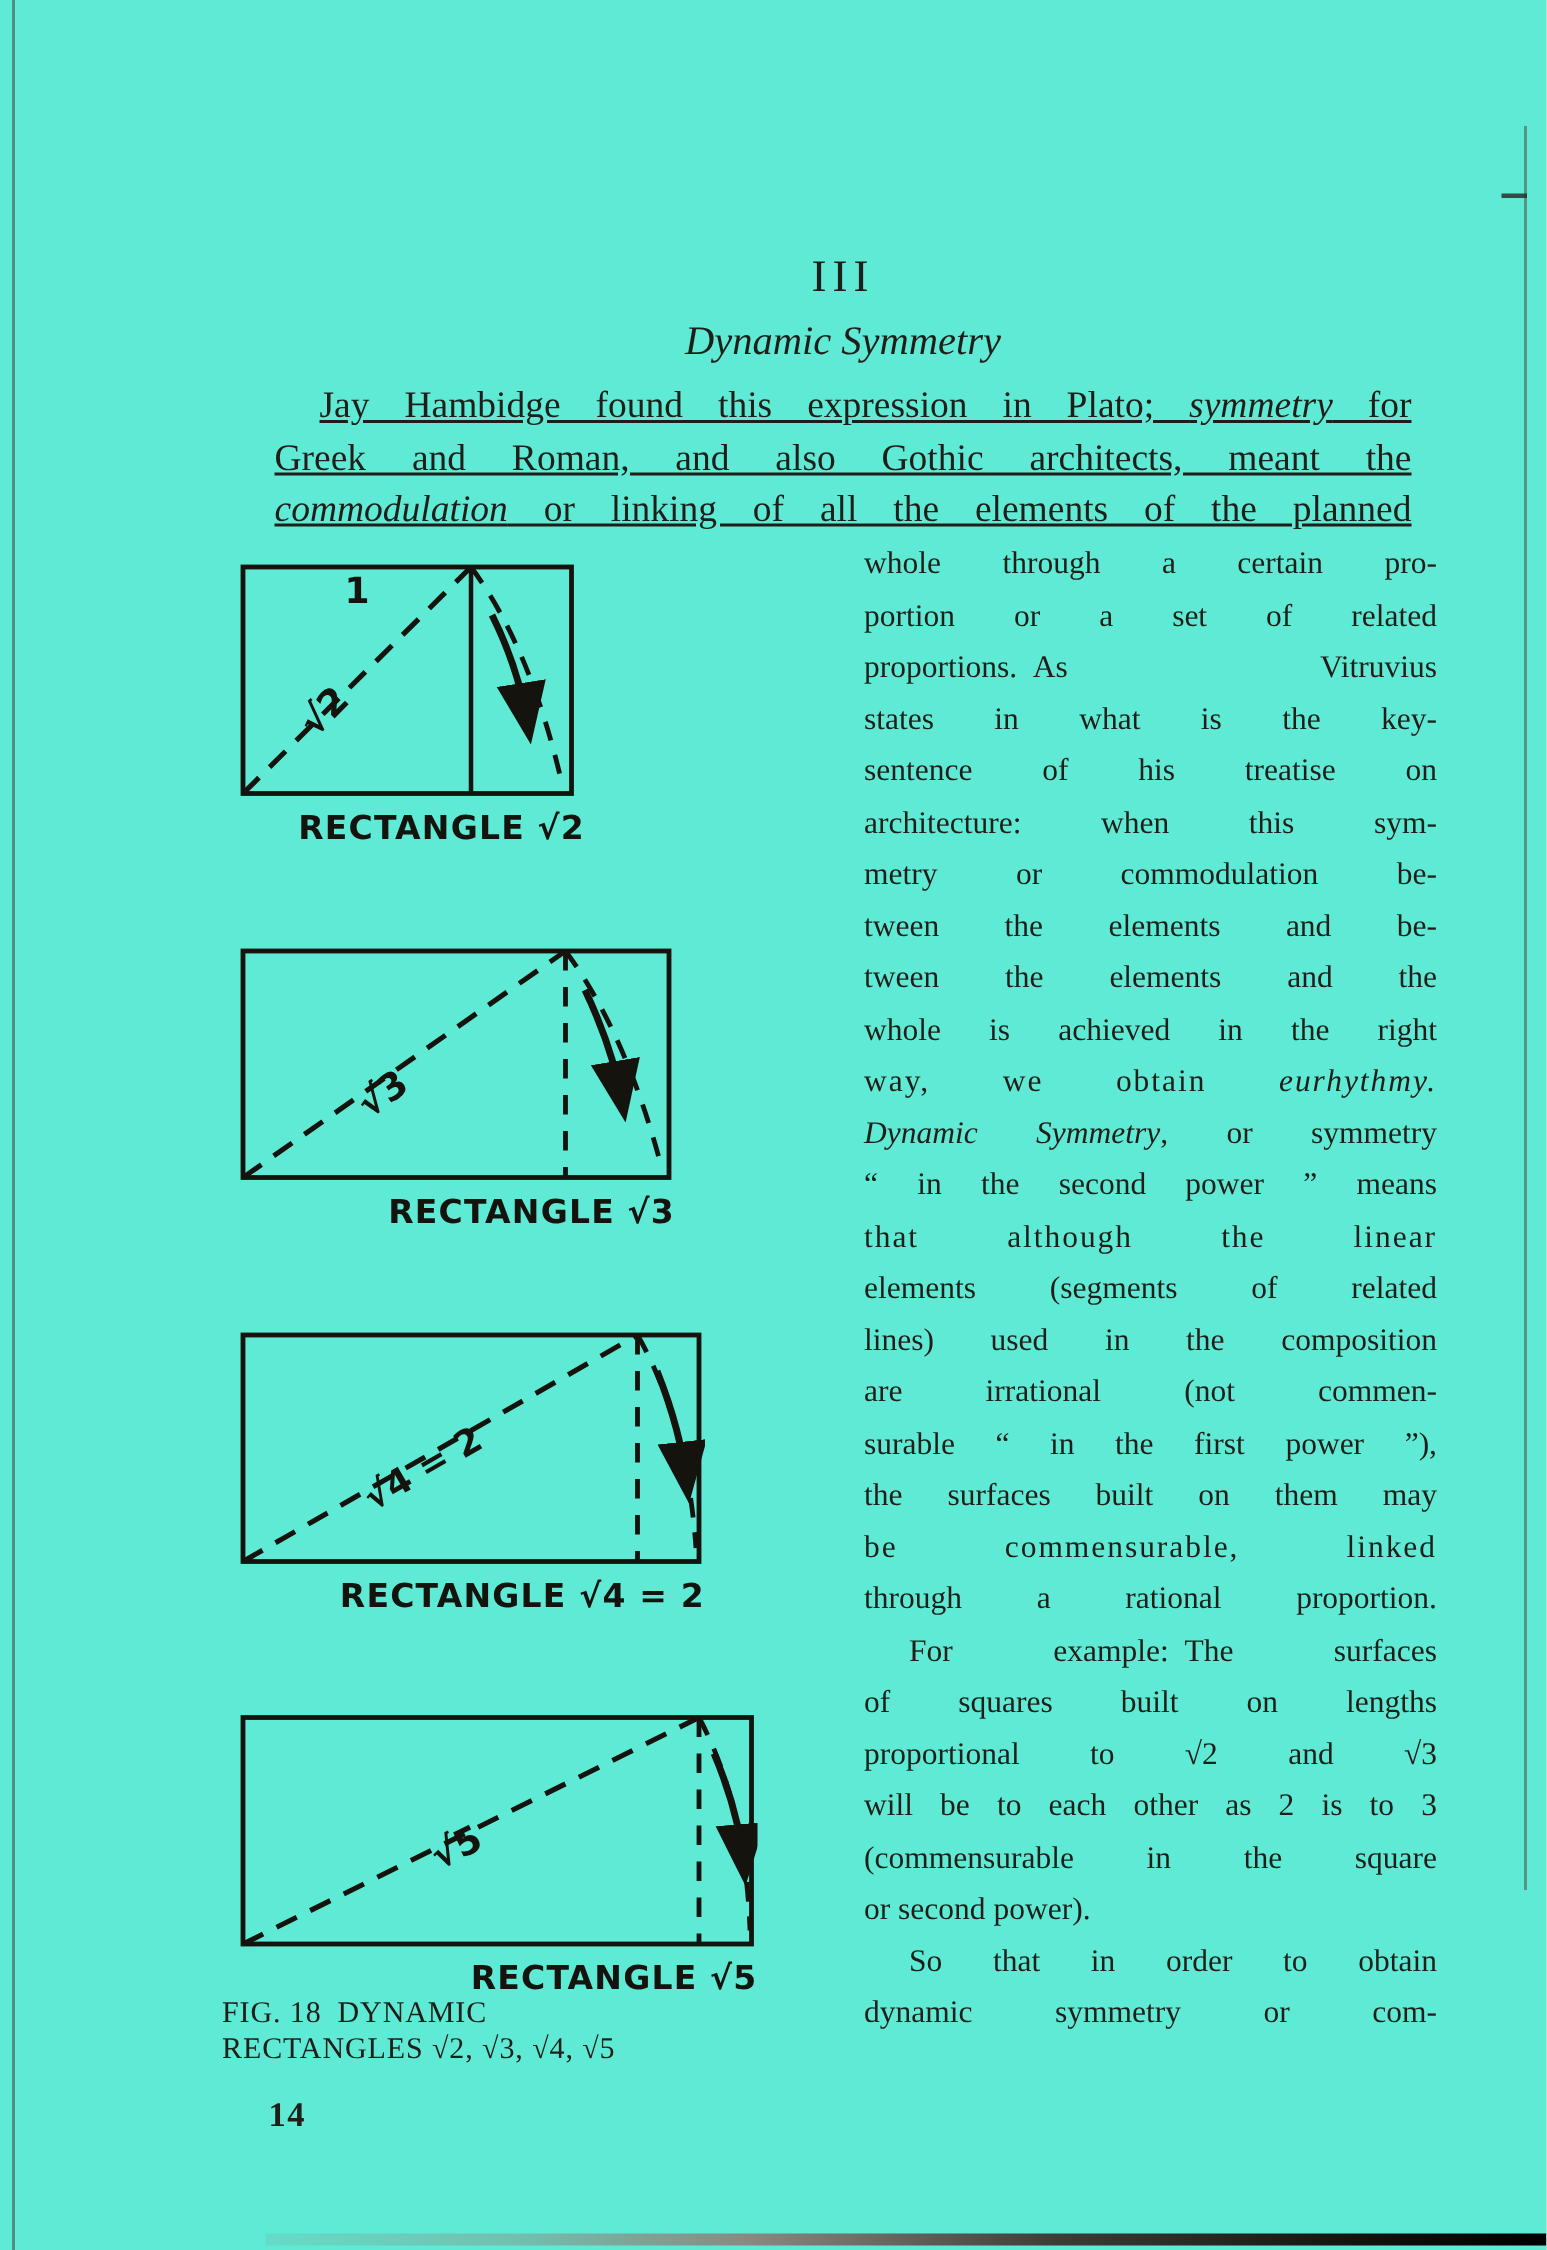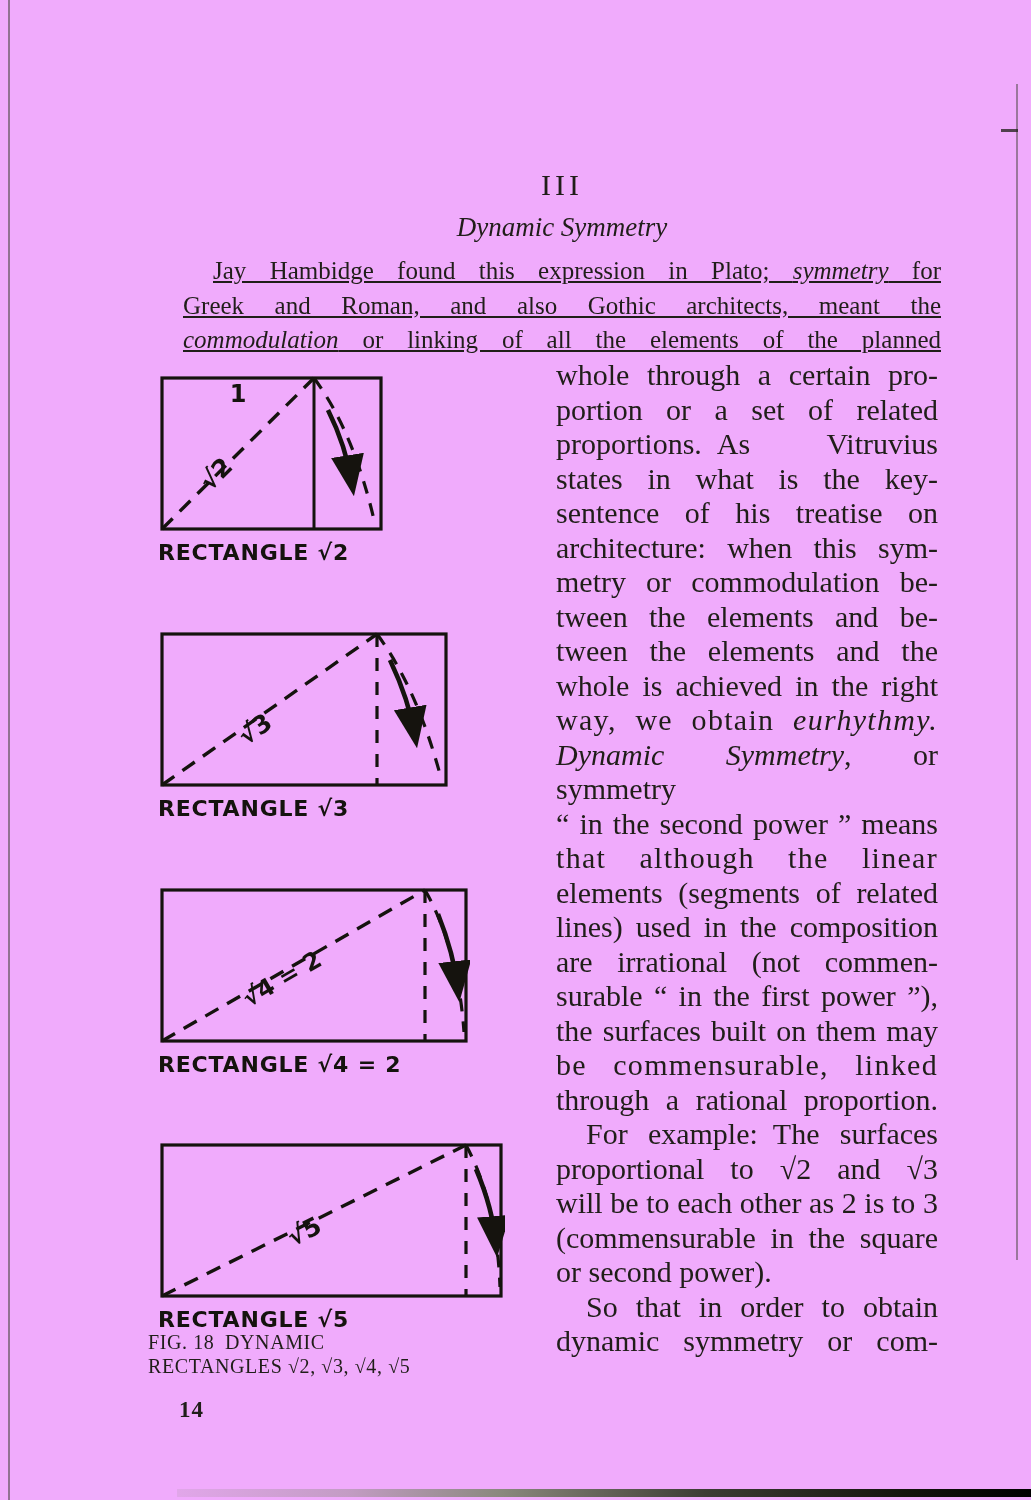--- a/index.html
+++ b/index.html
@@ -1,50 +1,50 @@
 <!DOCTYPE html>
 <html><head>
 <meta charset="utf-8">
 <style>
   html,body{margin:0;padding:0;background:#e8e6e0;}
   .page{
     position:relative;
     width:1031px;height:1500px;
-    background:#f0abfc;
+    background:#5eead4;
     overflow:hidden;
     font-family:"Liberation Serif", serif;
     color:#201e19;
   }
   
   .chapter{
     position:absolute;left:183px;top:168px;width:758px;
     text-align:center;font-size:30px;letter-spacing:4px;font-weight:normal;
   }
   .booktitle{
     position:absolute;left:183px;top:212px;width:758px;
     text-align:center;font-size:27px;font-style:italic;
   }
   .intro{
     position:absolute;left:183px;top:254px;width:758px;
     font-size:25px;line-height:34.5px;text-decoration:underline;
   }
   .column{
-    position:absolute;left:556px;top:358px;width:382px;
-    font-size:30px;line-height:34.5px;
+    position:absolute;left:576px;top:358px;width:382px;
+    font-size:21px;line-height:34.5px;
   }
   .tline{text-align:justify;text-align-last:justify;white-space:normal;}
   .tline.nojust{text-align-last:left;}
   .tline.indent{text-indent:30px;}
   .tline.ls{letter-spacing:1.3px;}
   
   .fig{position:absolute;}
   .fig svg{display:block;}
   .figlabel{
     font-family:"DejaVu Sans", sans-serif;font-weight:bold;
-    font-size:22px;letter-spacing:0.8px;margin-top:4px;color:#15130e;
+    font-size:22px;letter-spacing:0.8px;margin-top:4px;color:#15130e;text-align:right;
   }
   .diag-stroke{stroke:#15130e;fill:none;}
   .diag-text{fill:#15130e;font-family:"DejaVu Sans", sans-serif;font-weight:bold;}
   .caption{
     position:absolute;left:148px;top:1330px;width:414px;
     text-align:left;font-size:20px;line-height:24px;letter-spacing:0.6px;
   }
   .pagenum{
     position:absolute;left:179px;top:1397px;
     font-size:23px;font-weight:bold;letter-spacing:1px;
@@ -100,20 +100,21 @@
       <div class="tline"><span>“ in the second power ” means</span></div>
       <div class="tline ls"><span>that although the linear</span></div>
       <div class="tline"><span>elements (segments of related</span></div>
       <div class="tline"><span>lines) used in the composition</span></div>
       <div class="tline"><span>are irrational (not commen-</span></div>
       <div class="tline"><span>surable “ in the first power ”),</span></div>
       <div class="tline"><span>the surfaces built on them may</span></div>
       <div class="tline ls"><span>be commensurable, linked</span></div>
       <div class="tline"><span>through a rational proportion.</span></div>
       <div class="tline indent"><span>For example: The surfaces</span></div>
+      <div class="tline"><span>of squares built on lengths</span></div>
       <div class="tline"><span>proportional to √2 and √3</span></div>
       <div class="tline"><span>will be to each other as 2 is to 3</span></div>
       <div class="tline"><span>(commensurable in the square</span></div>
       <div class="tline nojust"><span>or second power).</span></div>
       <div class="tline indent"><span>So that in order to obtain</span></div>
       <div class="tline"><span>dynamic symmetry or com-</span></div>
     </div>
 
   <div class="fig" style="left:158px;top:374px;">
     <svg width="232" height="162" viewBox="0 0 232 162">

